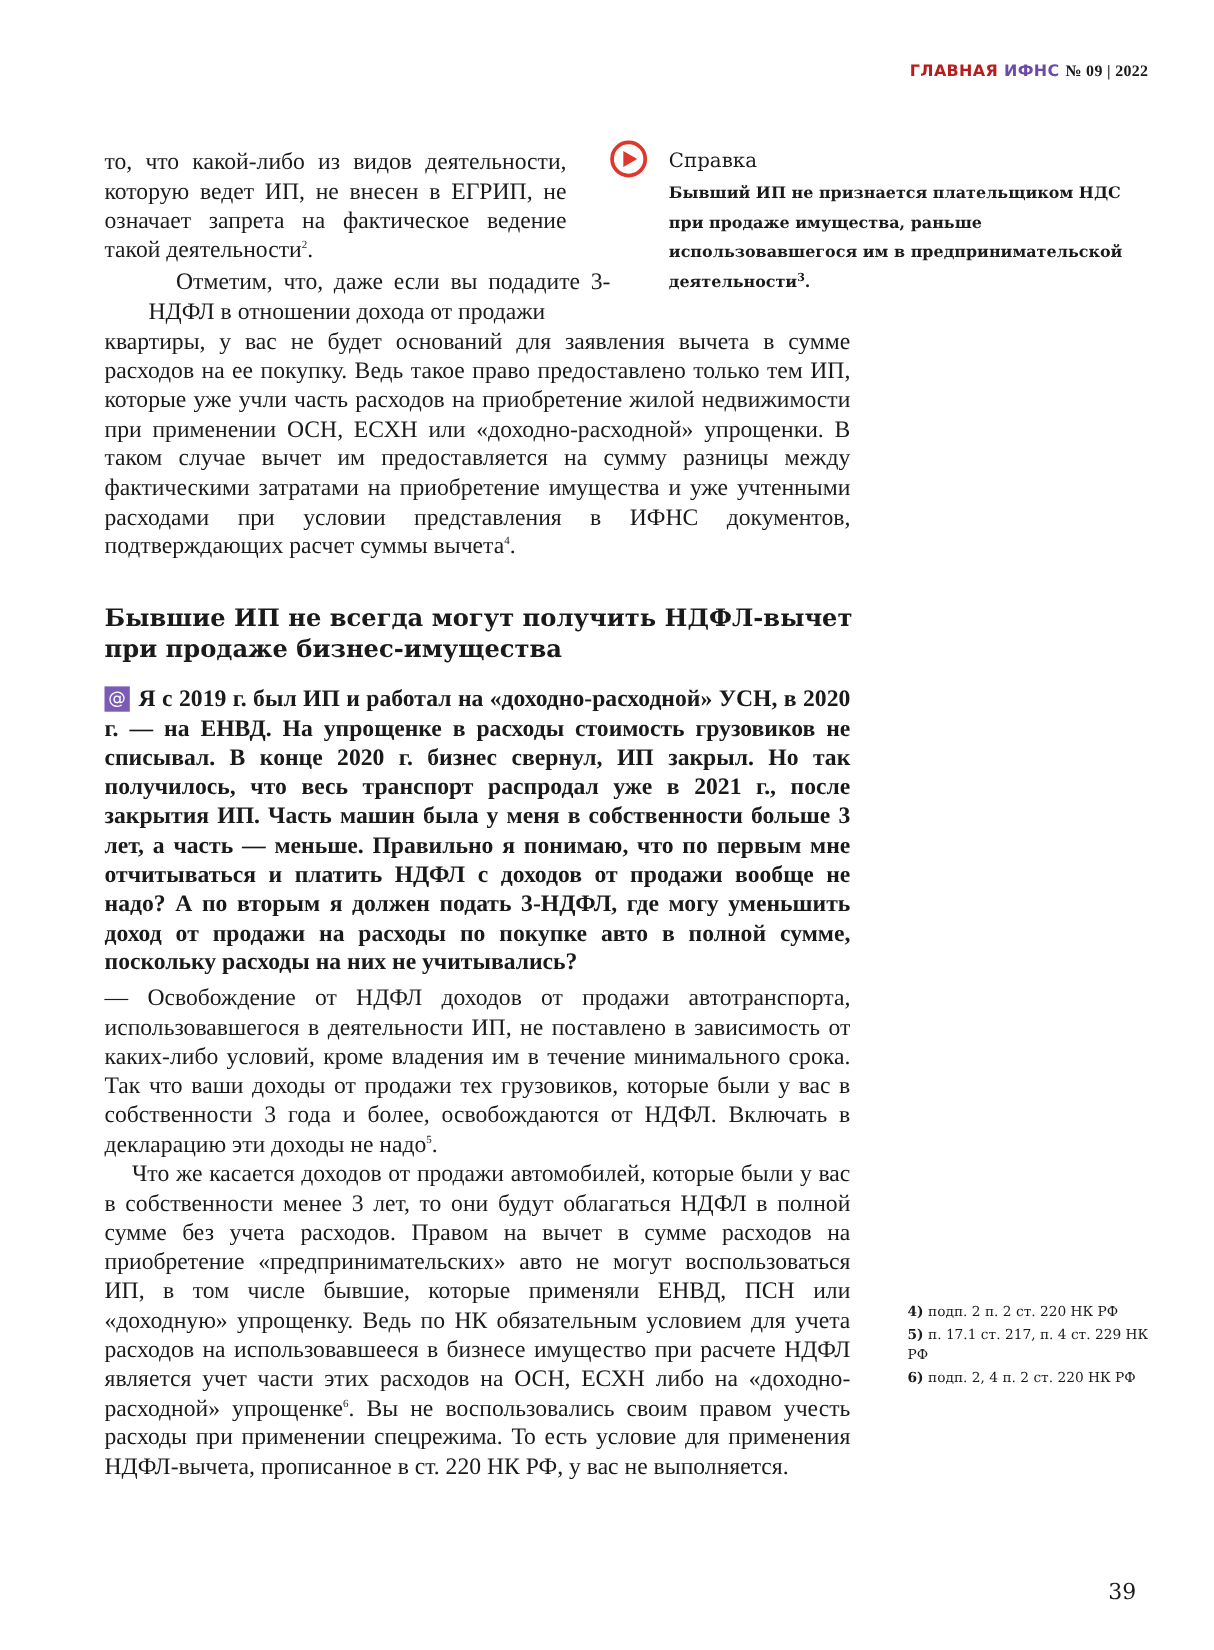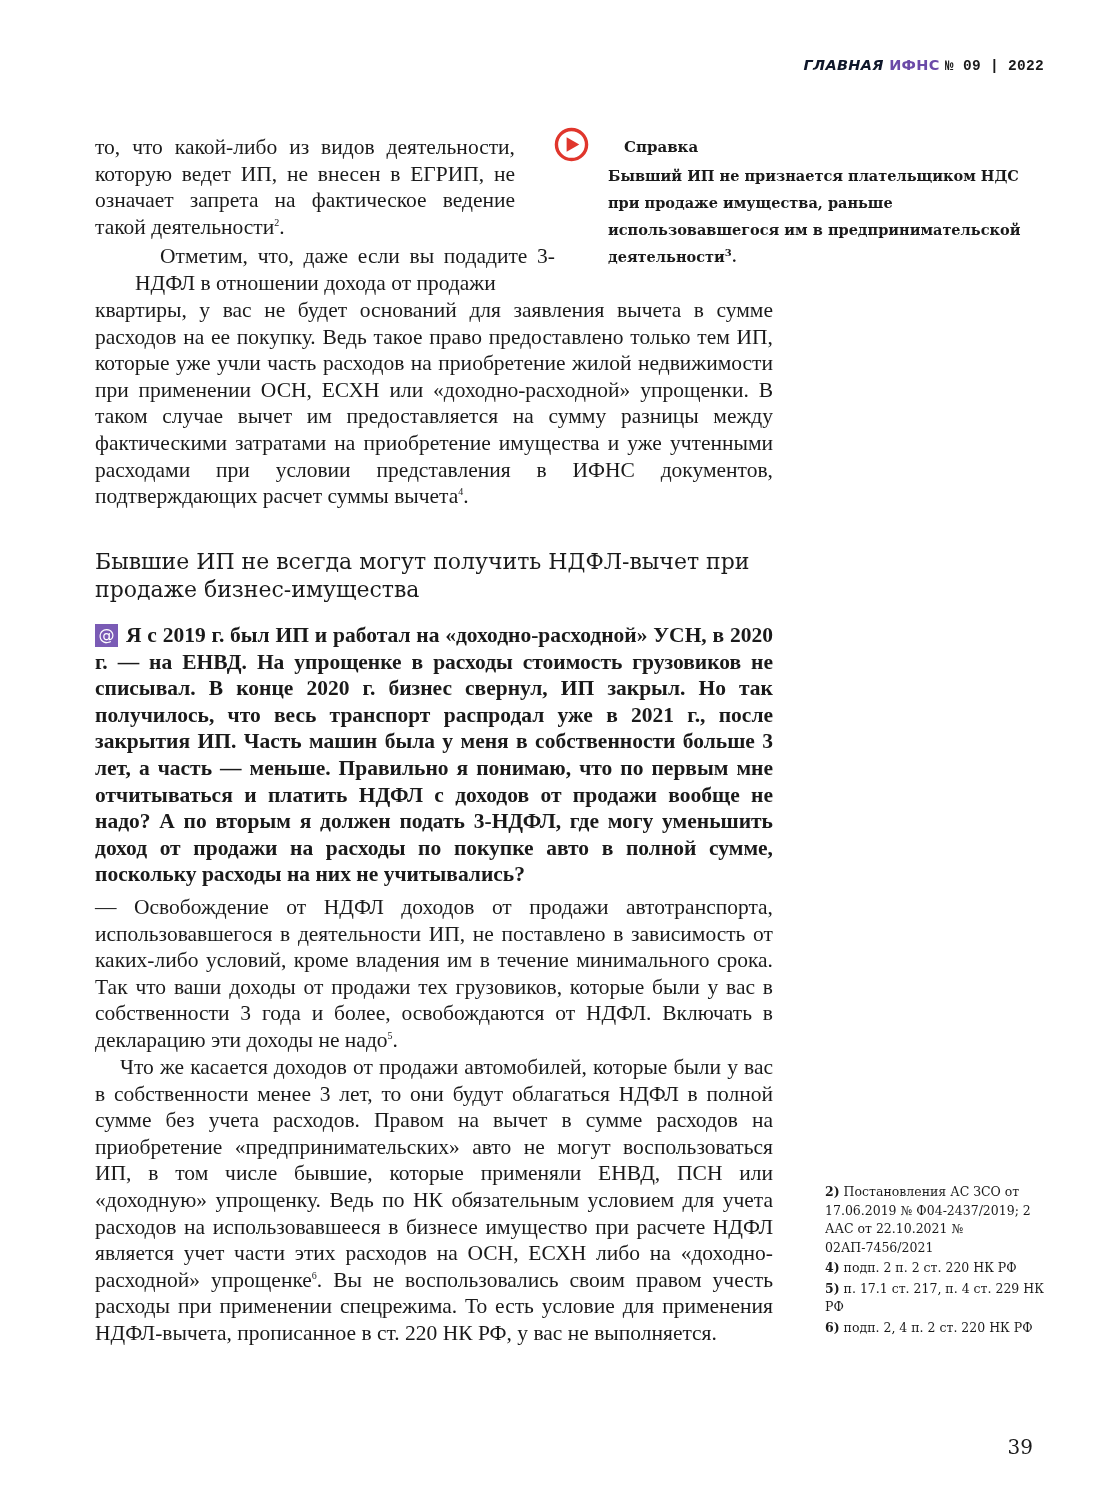--- a/index.html
+++ b/index.html
@@ -1,42 +1,42 @@
 <!DOCTYPE html>
 <html><head>
 <meta charset="utf-8">
 <style>
   html, body { margin: 0; padding: 0; background: #ffffff; }
   body { width: 1104px; height: 1500px; position: relative; overflow: hidden; color: #1a1a1a; }
   .header {
     position: absolute; right: 60px; top: 57px;
     font-family: "DejaVu Sans", sans-serif; font-weight: bold; font-size: 14.5px; letter-spacing: 0.3px;
   }
-  .header .brand-a { color: #0f172a; font-style: italic; }
+  .header .brand-a { color: #b91c1c; }
   .header .brand-b { color: #6b4aa8; }
-  .header .issue { font-family: Liberation Mono, monospace; color: #1a1a1a; text-align: right; }
+  .header .issue { font-family: Liberation Serif, serif; color: #1a1a1a; text-align: right; }
   .p {
     position: absolute; left: 95px;
     font-family: "Liberation Serif", "DejaVu Serif", serif;
     font-size: 21.5px; line-height: 26.6px; text-align: justify;
   }
   .p sup, .side sup { font-size: 10px; vertical-align: super; line-height: 0; }
   .indent { text-indent: 25px; }
   .side {
     position: absolute; left: 608px; top: 134px; width: 440px;
     font-family: "DejaVu Serif", serif;
   }
-  .side .ttl { font-weight: bold; font-size: 15px; line-height: 26px; margin-left: 16px; }
+  .side .ttl { font-weight: normal; font-size: 18px; line-height: 26px; }
   .side .body { font-weight: bold; font-size: 14.5px; line-height: 27px; margin-top: 2px; }
   .play-icon {
     position: absolute; left: 554px; top: 127px; width: 35px; height: 35px;
   }
   .h2 {
     position: absolute; left: 95px; top: 548px; width: 690px;
-    font-family: "DejaVu Serif", serif; font-weight: normal; font-size: 22px; line-height: 28px;
+    font-family: "DejaVu Serif", serif; font-weight: bold; font-size: 22px; line-height: 28px;
   }
   .q { font-weight: bold; }
   .at-icon {
     display: inline-block; width: 23px; height: 23px; background: #7a5bb5; color: #fff;
     font-family: "DejaVu Sans", sans-serif; font-size: 16px; line-height: 22px; text-align: center;
     vertical-align: 2px; margin-right: 8px; font-weight: normal;
   }
   .notes {
     position: absolute; left: 825px; top: 1183px; width: 230px;
     font-family: "DejaVu Serif", serif; font-size: 12.5px; line-height: 18.5px;
@@ -74,19 +74,18 @@
 
 <div class="h2">Бывшие ИП не всегда могут получить НДФЛ-вычет при продаже бизнес-имущества</div>
 
 <div class="p q" style="top:622px; width:678px;"><span class="at-icon">@</span><span>Я с 2019 г. был ИП и работал на «доходно-расходной» УСН, в 2020 г. — на ЕНВД. На упрощенке в расходы стоимость грузовиков не списывал. В конце 2020 г. бизнес свернул, ИП закрыл. Но так получилось, что весь транспорт распродал уже в 2021 г., после закрытия ИП. Часть машин была у меня в собственности больше 3 лет, а часть — меньше. Правильно я понимаю, что по первым мне отчитываться и платить НДФЛ с доходов от продажи вообще не надо? А по вторым я должен подать 3-НДФЛ, где могу уменьшить доход от продажи на расходы по покупке авто в полной сумме, поскольку расходы на них не учитывались?</span></div>
 
 <div class="p" style="top:894px; width:678px;"><span>— Освобождение от НДФЛ доходов от продажи автотранспорта, использовавшегося в деятельности ИП, не поставлено в зависимость от каких-либо условий, кроме владения им в течение минимального срока. Так что ваши доходы от продажи тех грузовиков, которые были у вас в собственности 3 года и более, освобождаются от НДФЛ. Включать в декларацию эти доходы не надо</span><sup>5</sup>.</div>
 
 <div class="p indent" style="top:1054px; width:678px;"><span>Что же касается доходов от продажи автомобилей, которые были у вас в собственности менее 3 лет, то они будут облагаться НДФЛ в полной сумме без учета расходов. Правом на вычет в сумме расходов на приобретение «предпринимательских» авто не могут воспользоваться ИП, в том числе бывшие, которые применяли ЕНВД, ПСН или «доходную» упрощенку. Ведь по НК обязательным условием для учета расходов на использовавшееся в бизнесе имущество при расчете НДФЛ является учет части этих расходов на ОСН, ЕСХН либо на «доходно-расходной» упрощенке</span><sup>6</sup><span>. Вы не воспользовались своим правом учесть расходы при применении спецрежима. То есть условие для применения НДФЛ-вычета, прописанное в ст. 220 НК РФ, у вас не выполняется.</span></div>
 
 <div class="notes">
-  <div class="n"><b>2)</b> <span>Постановления АС ЗСО от 17.06.2019 № Ф04-2437/2019; 2 ААС от 22.10.2021 № 02АП-7456/2021</span></div>
   <div class="n"><b>4)</b> <span>подп. 2 п. 2 ст. 220 НК РФ</span></div>
   <div class="n"><b>5)</b> <span>п. 17.1 ст. 217, п. 4 ст. 229 НК РФ</span></div>
   <div class="n"><b>6)</b> <span>подп. 2, 4 п. 2 ст. 220 НК РФ</span></div>
 </div>
 
 <div class="pagenum">39</div>
 
 </body></html>

